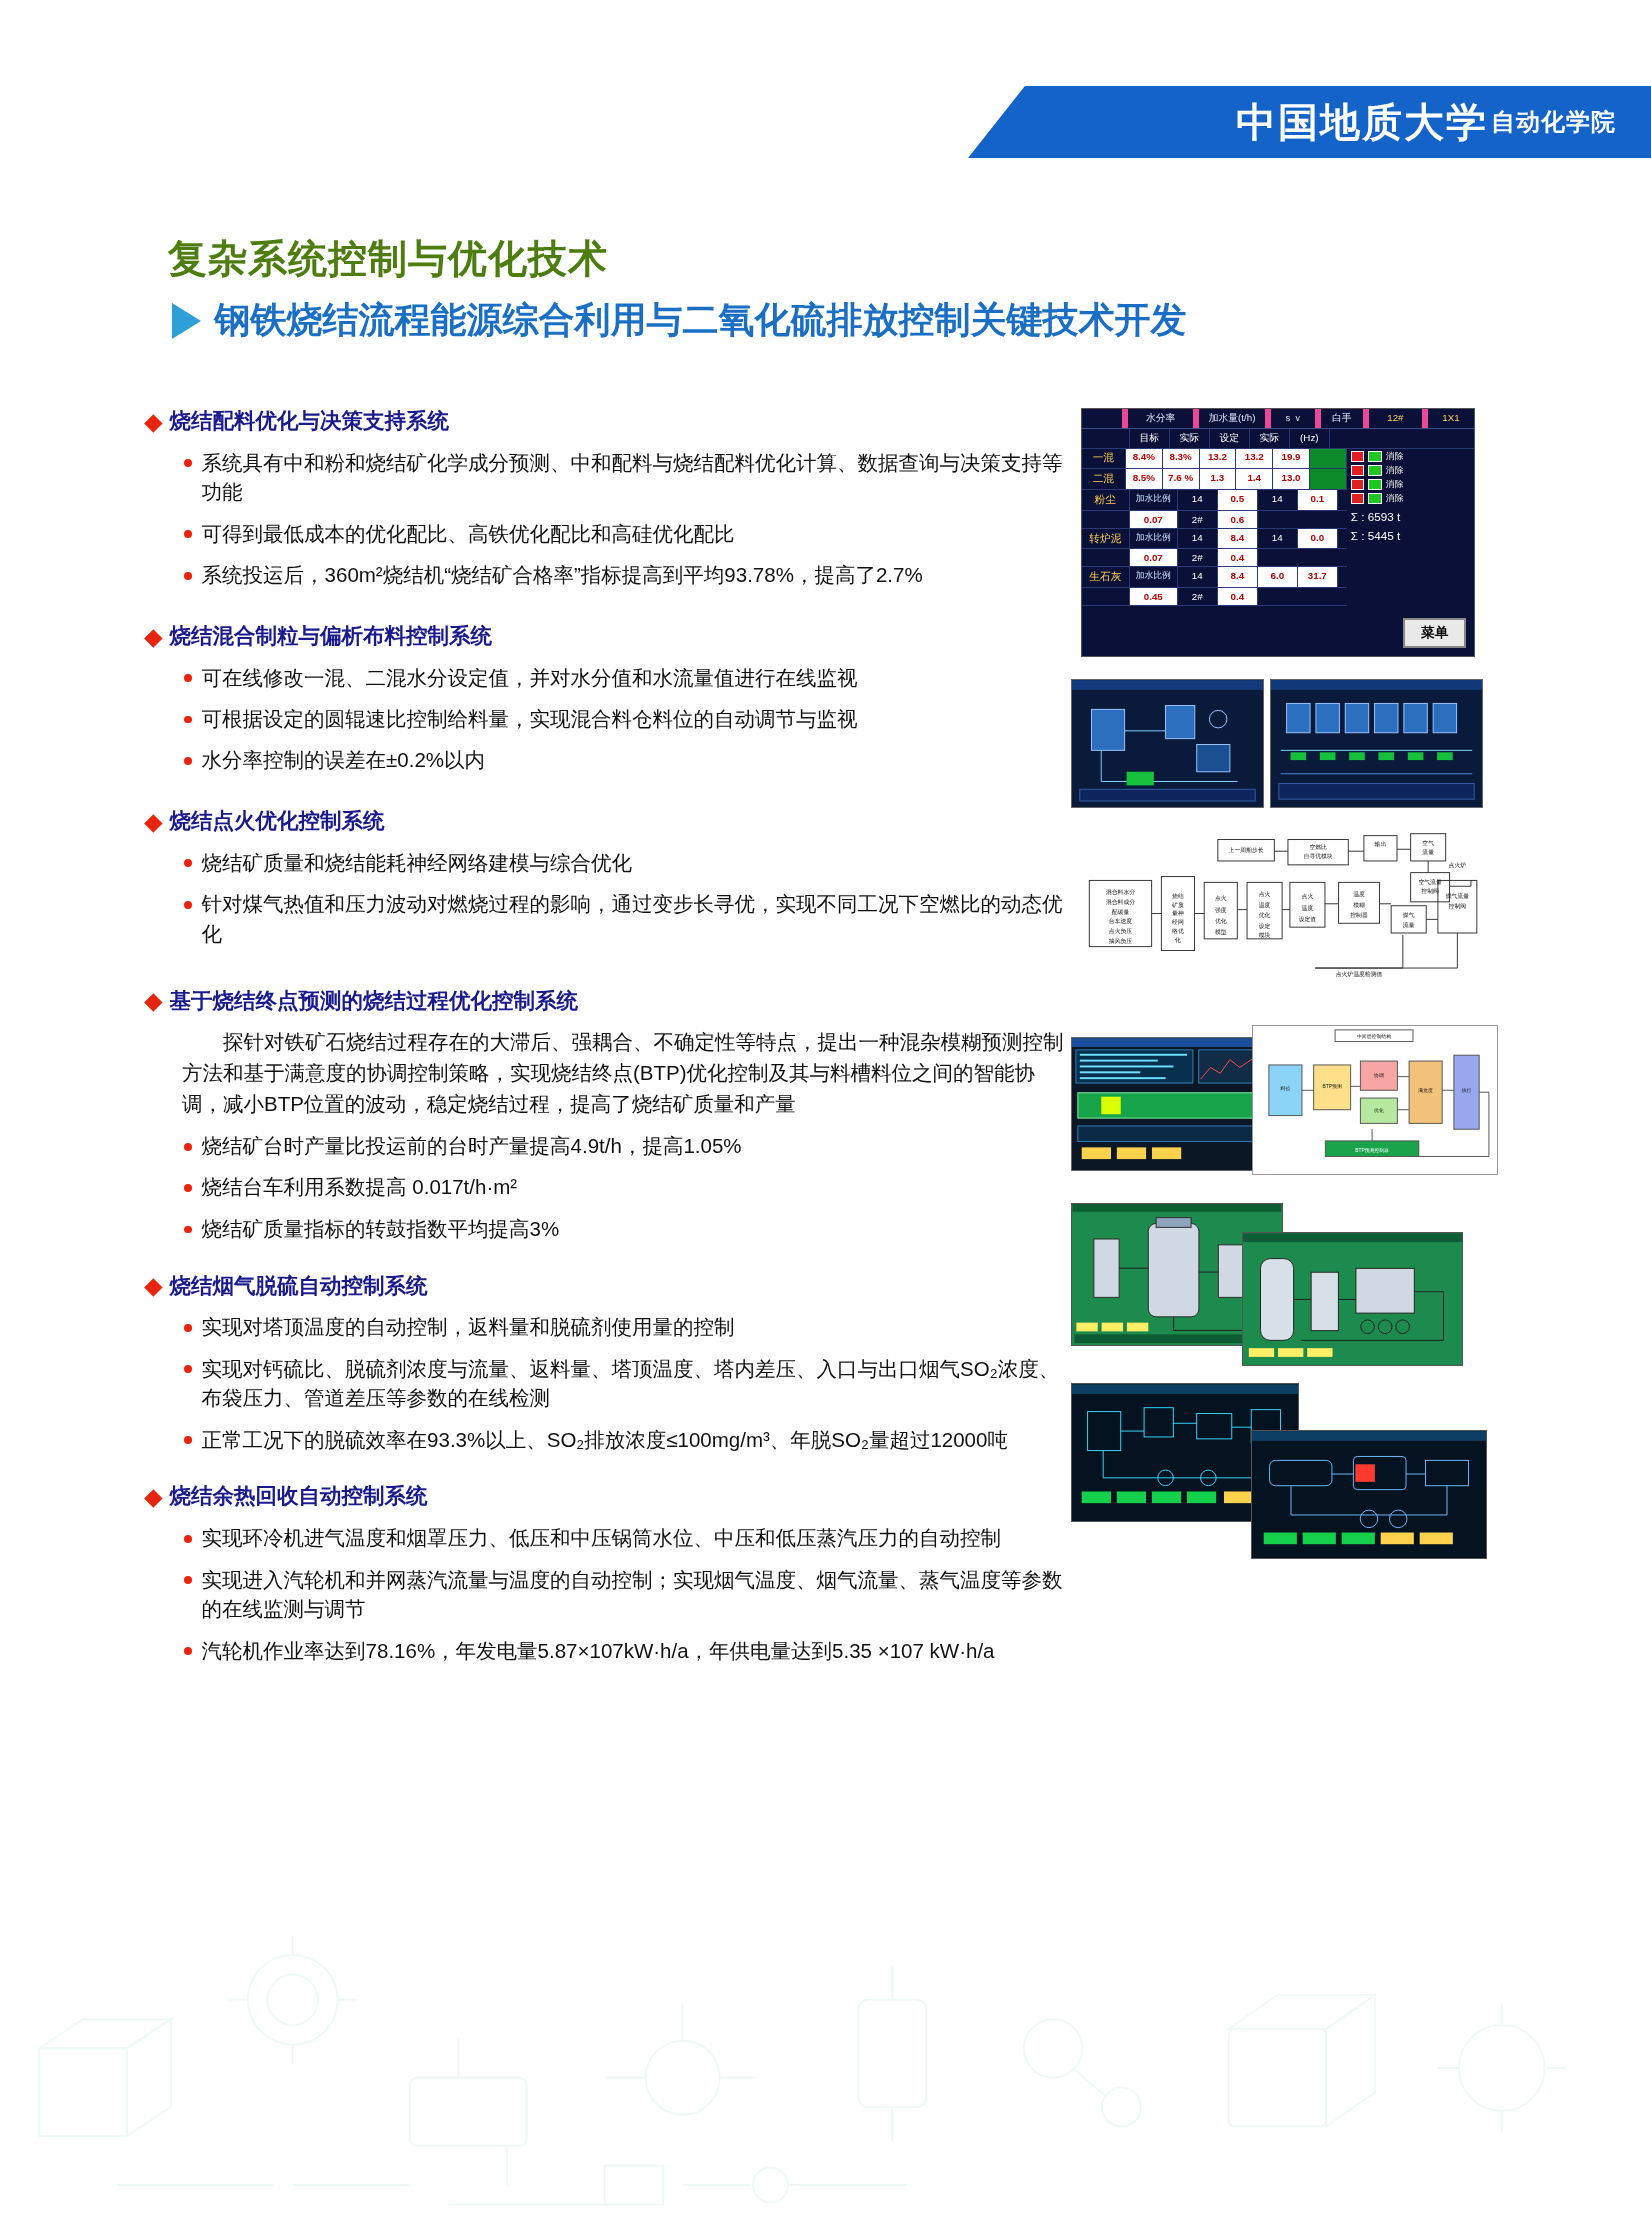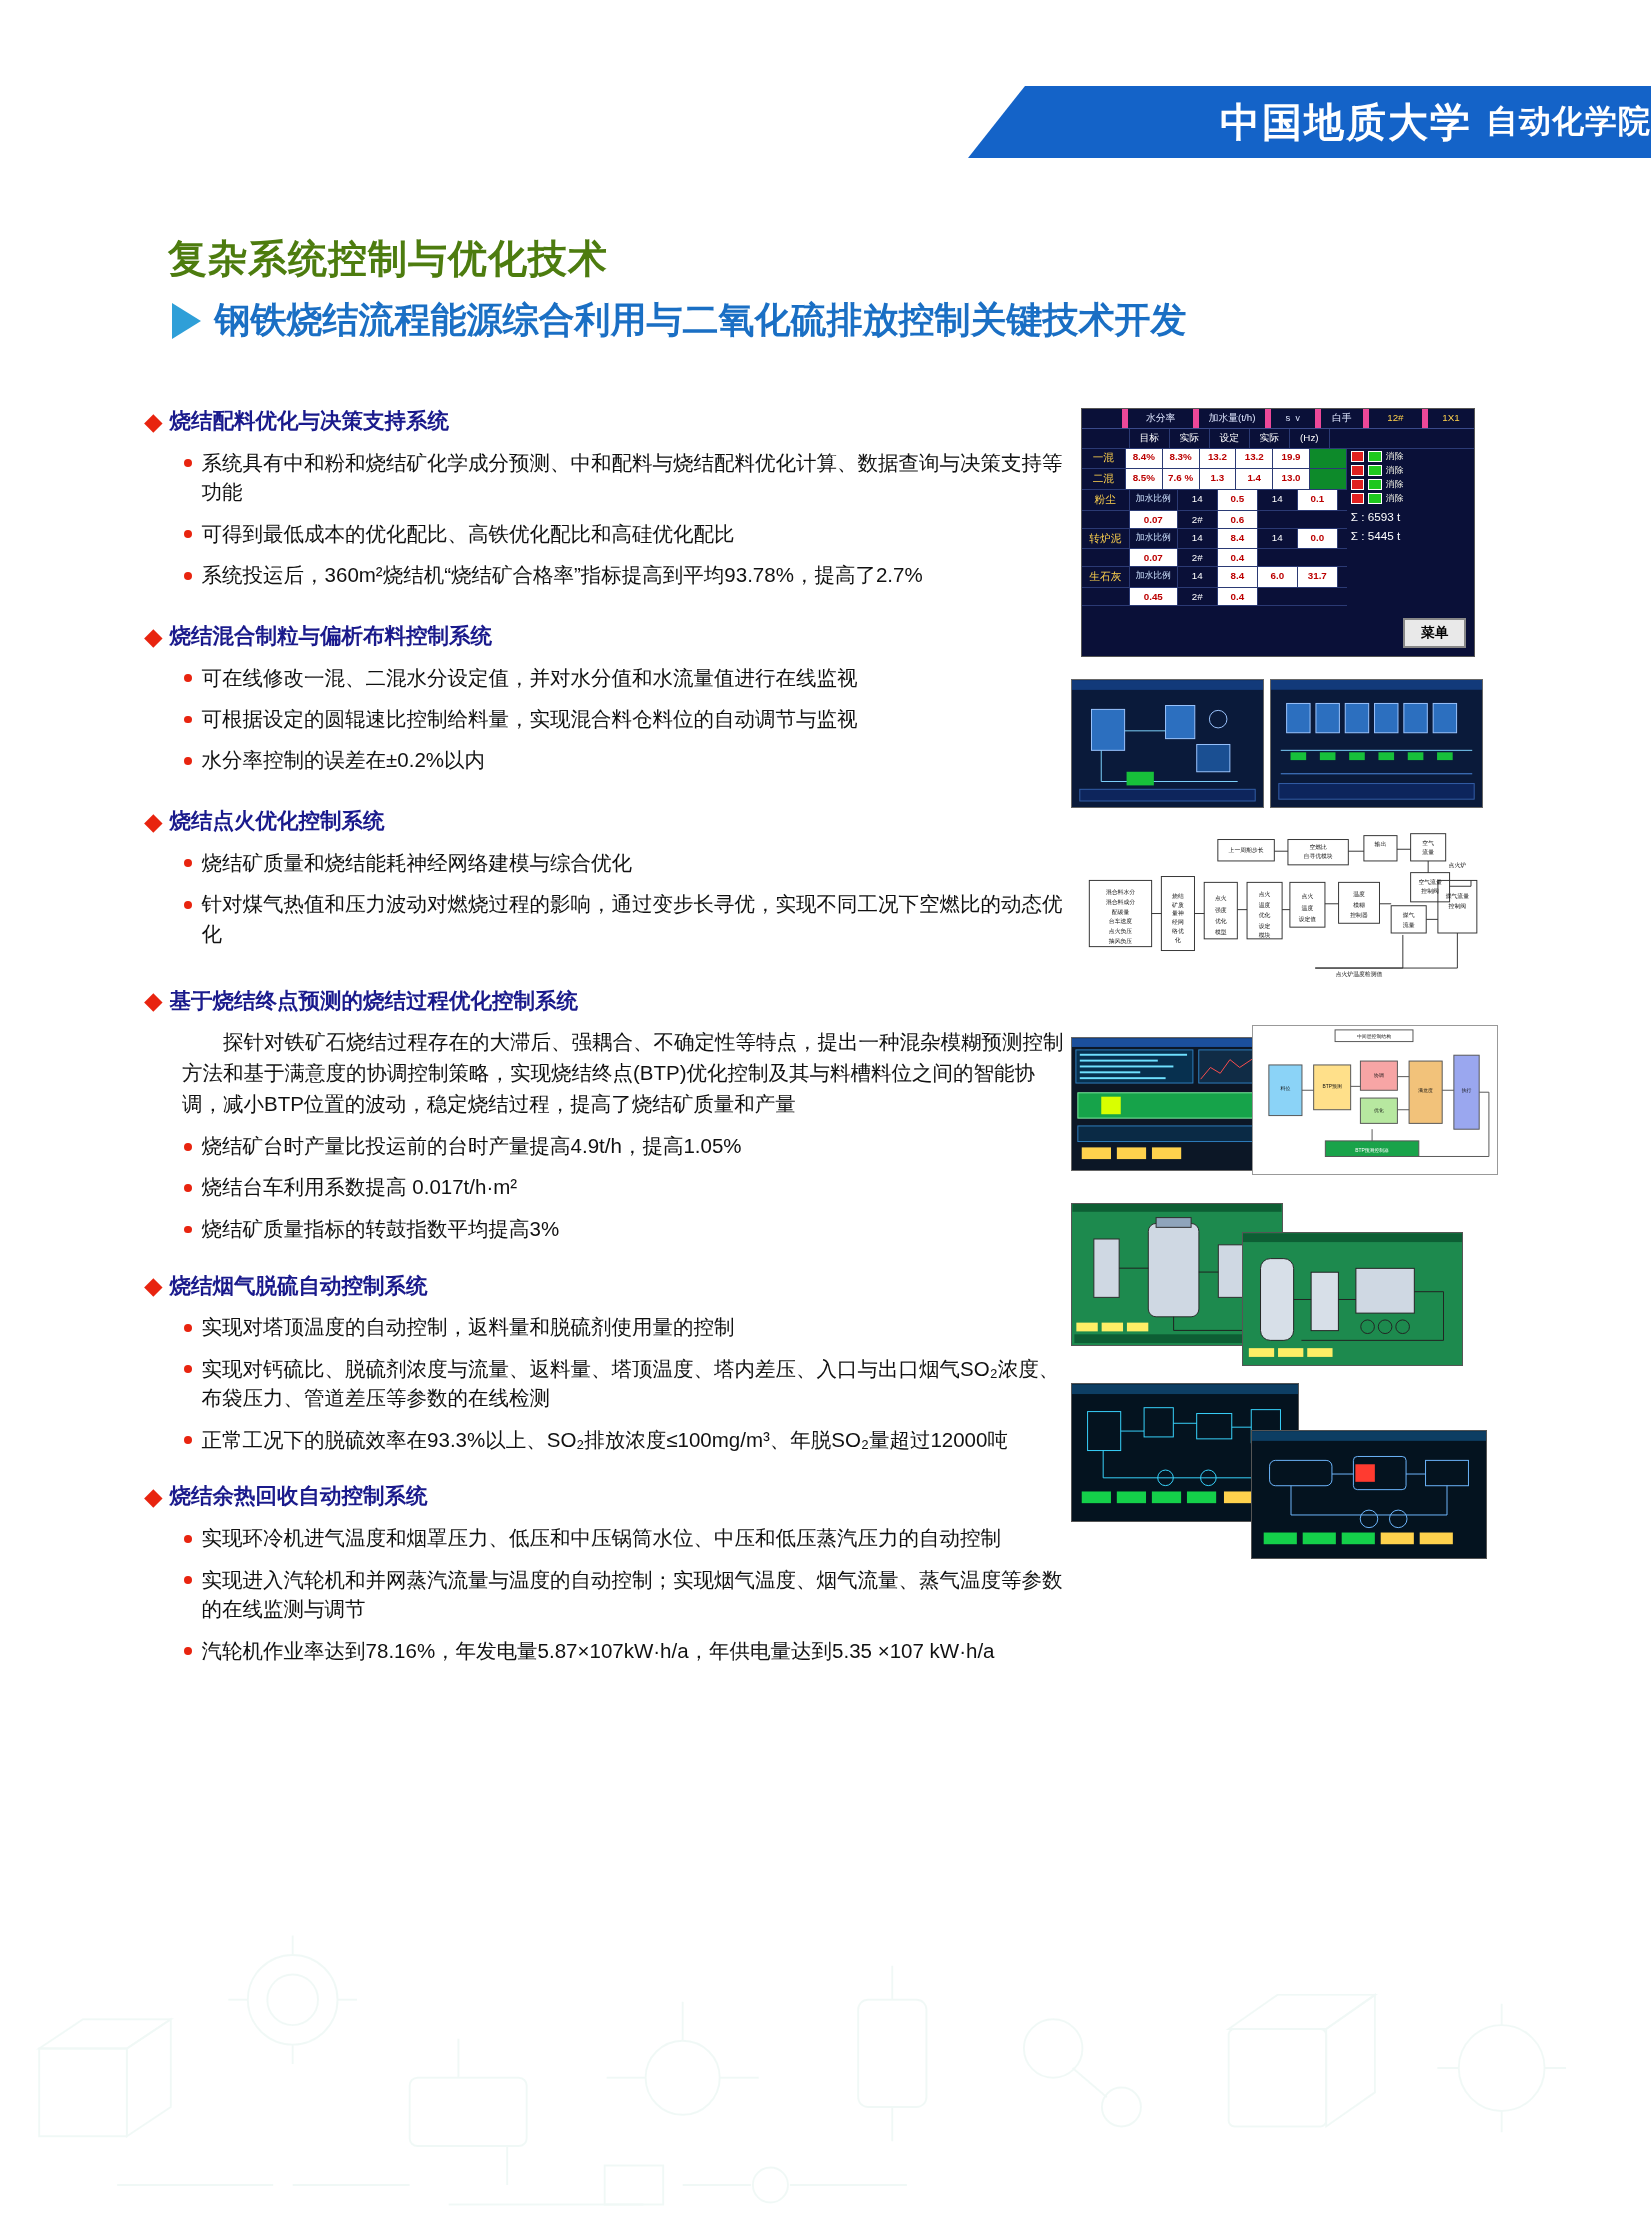--- a/index.html
+++ b/index.html
@@ -30,35 +30,36 @@
   .header-banner {
     position: absolute;
     top: 86px;
     right: 0;
     height: 72px;
     width: 683px;
     background: #1463c8;
     display: flex;
     align-items: center;
     justify-content: flex-end;
+    padding-right: 35px;
     box-sizing: border-box;
     clip-path: polygon(57px 0, 100% 0, 100% 100%, 0 100%);
   }
   .header-banner .brand-cn {
     color: #ffffff;
     font-size: 40px;
     font-weight: bold;
     letter-spacing: 2px;
     font-family: "DejaVu Sans", "Liberation Sans", sans-serif;
   }
   .header-banner .brand-sub {
     color: #ffffff;
-    font-size: 32px;
+    font-size: 24px;
     font-weight: bold;
-    margin-left: 14px;
+    margin-left: 3px;
     letter-spacing: 1px;
   }
 
   
   .main-title {
     position: absolute;
     left: 168px;
     top: 232px;
     font-size: 39px;
     font-weight: bold;

